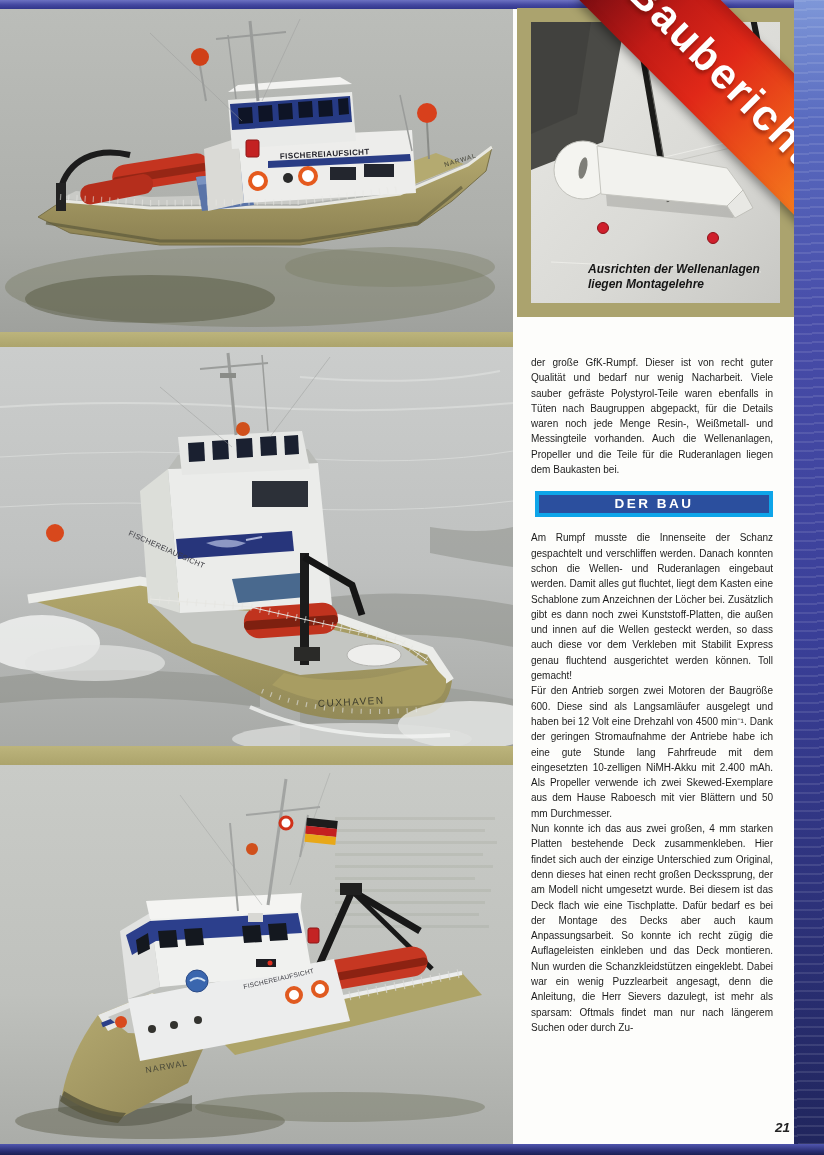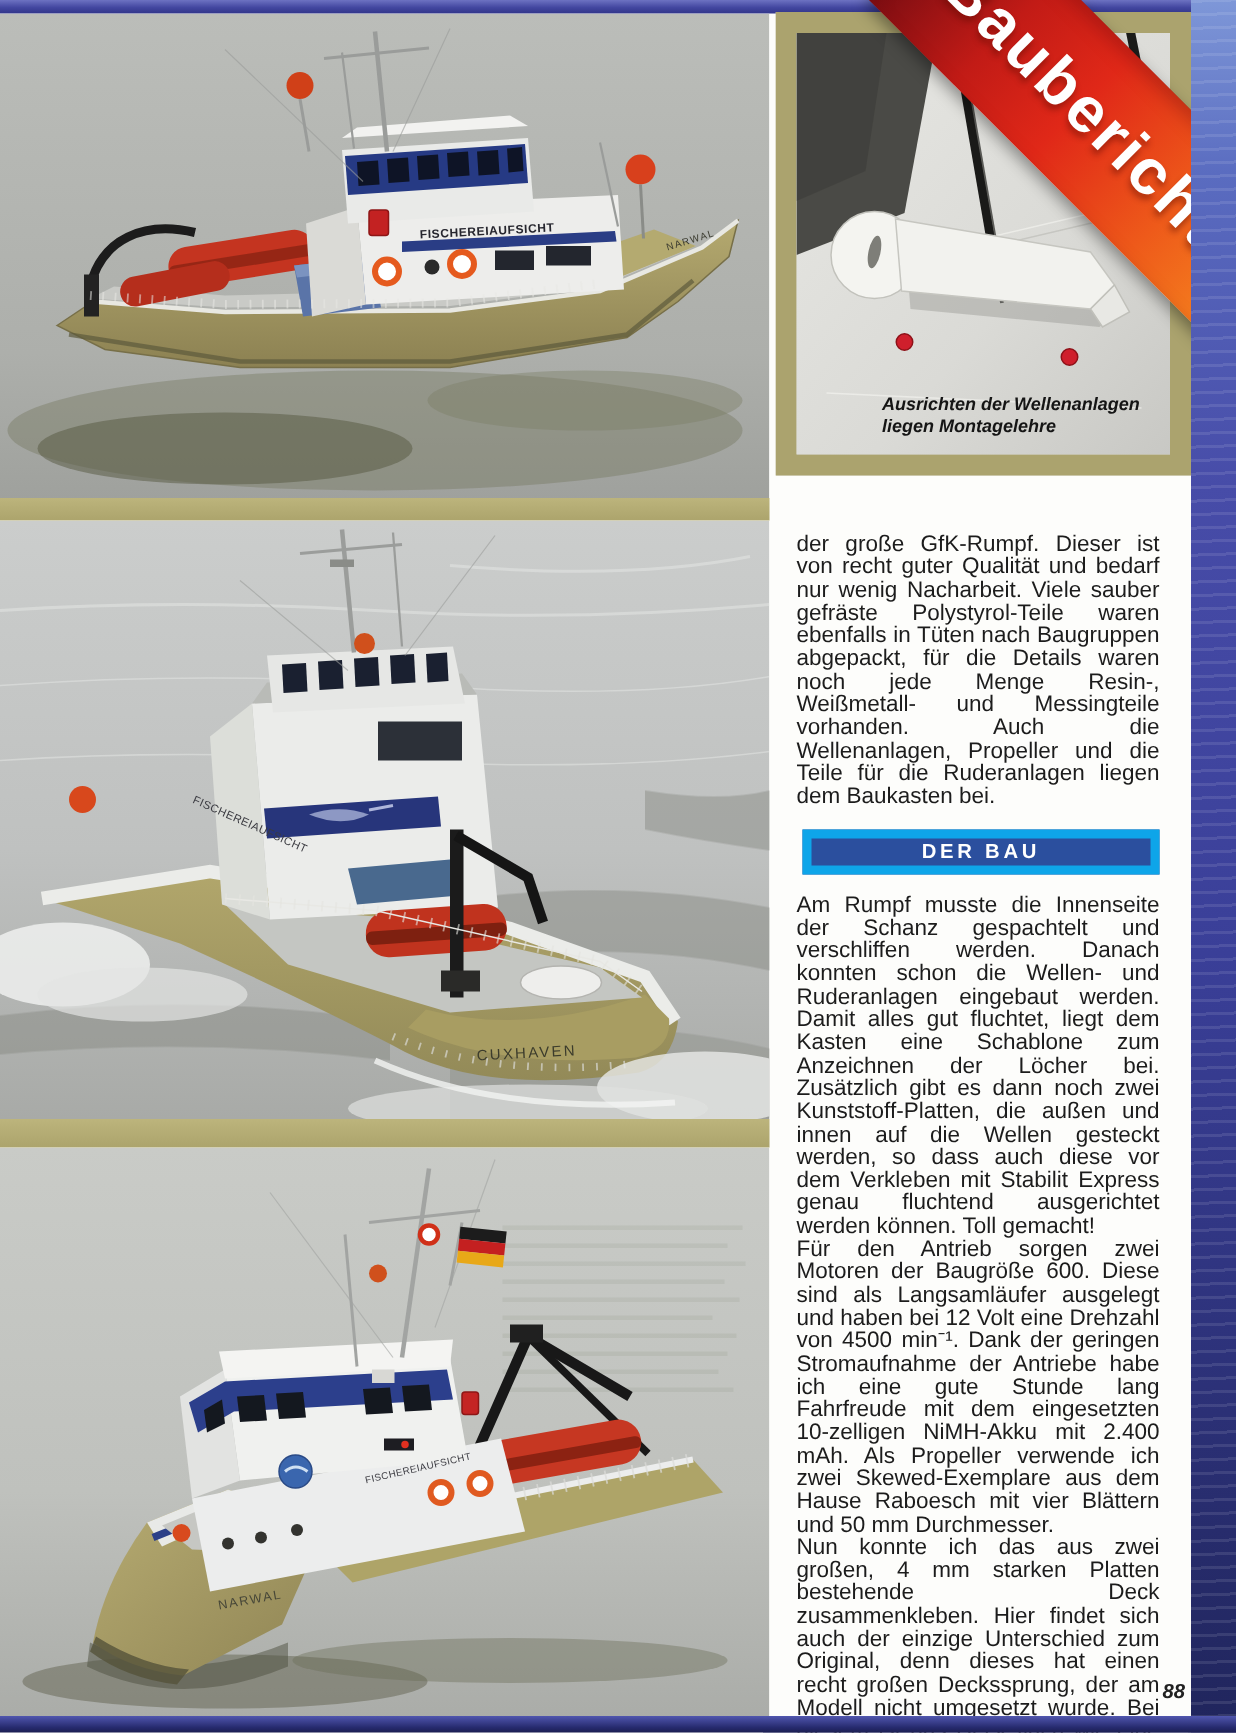--- a/index.html
+++ b/index.html
@@ -40,23 +40,23 @@
     box-sizing:border-box;padding-right:138px;
     text-align:center;color:#ffffff;font-size:43px;font-weight:bold;letter-spacing:2px;
     text-shadow:2px 3px 4px rgba(90,10,0,.45);
   }
   .jig-caption{
     position:absolute;left:27px;top:262px;z-index:6;
     font-size:12px;font-weight:bold;font-style:italic;color:#151515;line-height:14.5px;margin-left:44px;
   }
   
   .article{position:absolute;left:531px;top:355px;width:242px;color:#1c1c1c;}
-  .article p{margin:0;font-size:15px;line-height:15.3px;text-align:justify;}
+  .article p{margin:0;font-size:10px;line-height:15.3px;text-align:justify;}
   .section-header{
-    margin:14px 0 13px 4px;background:#2b4f9e;border:6px solid #0ea5e9;
+    margin:14px 0 13px 4px;background:#2b4f9e;border:4px solid #0ea5e9;
     color:#ffffff;font-weight:bold;text-align:center;font-size:13.5px;
     letter-spacing:2.5px;padding:1px 0 2px 0;
   }
   .pagenum{position:absolute;left:750px;top:1120px;width:40px;text-align:right;
     font-size:13.5px;font-weight:bold;font-style:italic;color:#222;}
   text{font-family:"Liberation Sans",sans-serif;}
 </style>
 </head>
 <body>
 
@@ -397,16 +397,16 @@
   <div class="article">
     <p>der große GfK-Rumpf. Dieser ist von recht guter Qualität und bedarf nur wenig Nacharbeit. Viele sauber gefräste Polystyrol-Teile waren ebenfalls in Tüten nach Baugruppen abgepackt, für die Details waren noch jede Menge Resin-, Weißmetall- und Messingteile vorhanden. Auch die Wellenanlagen, Propeller und die Teile für die Ruderanlagen liegen dem Baukasten bei.</p>
     <div class="section-header">
       <span>DER BAU</span>
     </div>
     <p>Am Rumpf musste die Innenseite der Schanz gespachtelt und verschliffen werden. Danach konnten schon die Wellen- und Ruderanlagen eingebaut werden. Damit alles gut fluchtet, liegt dem Kasten eine Schablone zum Anzeichnen der Löcher bei. Zusätzlich gibt es dann noch zwei Kunststoff-Platten, die außen und innen auf die Wellen gesteckt werden, so dass auch diese vor dem Verkleben mit Stabilit Express genau fluchtend ausgerichtet werden können. Toll gemacht!</p>
     <p>Für den Antrieb sorgen zwei Motoren der Baugröße 600. Diese sind als Langsamläufer ausgelegt und haben bei 12 Volt eine Drehzahl von 4500 min⁻¹. Dank der geringen Stromaufnahme der Antriebe habe ich eine gute Stunde lang Fahrfreude mit dem eingesetzten 10-zelligen NiMH-Akku mit 2.400 mAh. Als Propeller verwende ich zwei Skewed-Exemplare aus dem Hause Raboesch mit vier Blättern und 50 mm Durchmesser.</p>
     <p>Nun konnte ich das aus zwei großen, 4 mm starken Platten bestehende Deck zusammenkleben. Hier findet sich auch der einzige Unterschied zum Original, denn dieses hat einen recht großen Deckssprung, der am Modell nicht umgesetzt wurde. Bei diesem ist das Deck flach wie eine Tischplatte. Dafür bedarf es bei der Montage des Decks aber auch kaum Anpassungsarbeit. So konnte ich recht zügig die Auflageleisten einkleben und das Deck montieren. Nun wurden die Schanzkleidstützen eingeklebt. Dabei war ein wenig Puzzlearbeit angesagt, denn die Anleitung, die Herr Sievers dazulegt, ist mehr als sparsam: Oftmals findet man nur nach längerem Suchen oder durch Zu-</p>
   </div>
 
-  <div class="pagenum">88</div>
+  <div class="pagenum">21</div>
 
   <div class="bottombar"></div>
 </div>
 
 </body></html>

